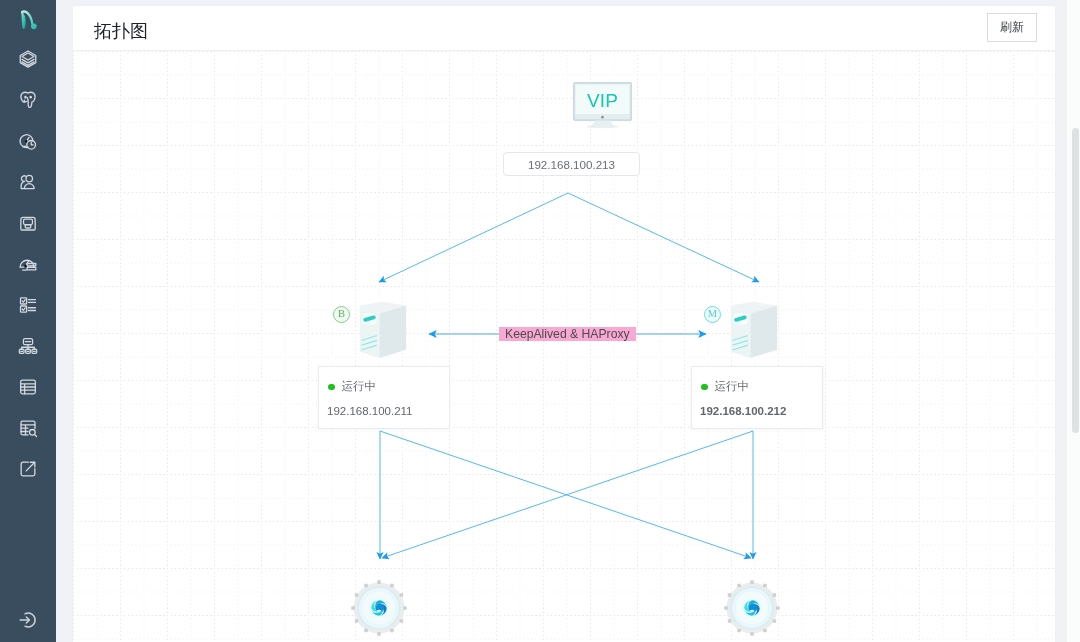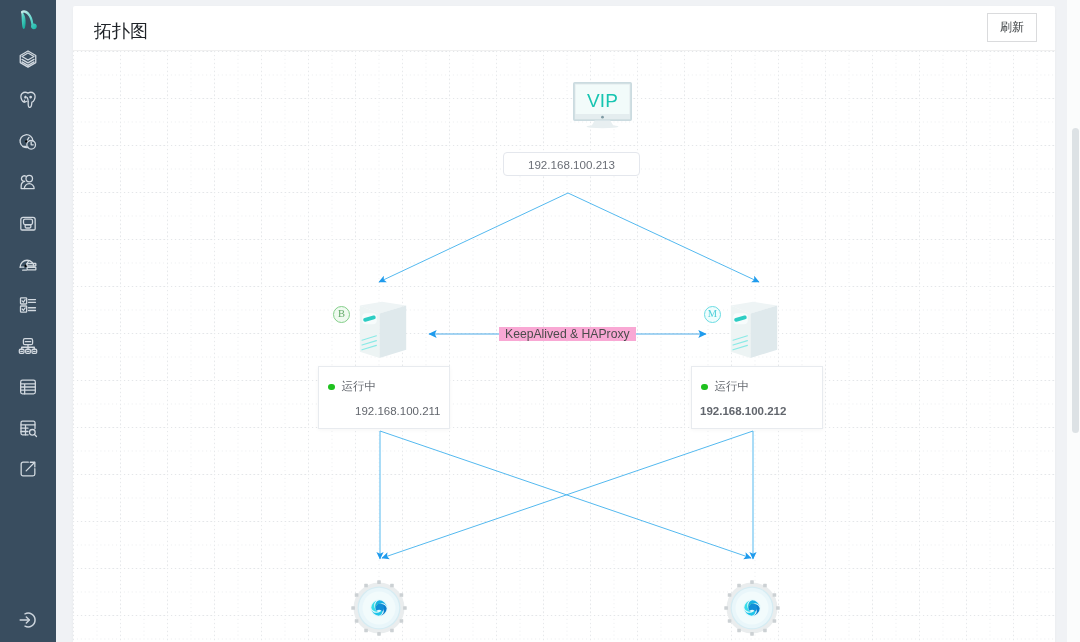--- a/index.html
+++ b/index.html
@@ -245,21 +245,21 @@
               <path d="M4.0 43.2 L18.4 38.8"></path>
                 <path d="M4.0 48.0 L18.4 43.6"></path>
                 <path d="M4.0 52.8 L18.4 48.4"></path>
             </g>
           </svg>
         </div>
         <div class="badge" style="left:260px;top:255px;width:15px;height:15px;border-color:#84cf8a;background:#effaf0;color:#62a968;">B</div>
         <div class="statbox" style="left:245px;top:315px;width:130px;height:61px;">
           <span class="dot" style="left:9px;top:16.5px;"></span>
           <span class="statline" style="left:22.5px;top:11.5px;">运行中</span>
-          <span class="statline" style="left:8px;top:37.5px;margin-left:28px;">192.168.100.211</span>
+          <span class="statline" style="left:8px;top:37.5px;">192.168.100.211</span>
         </div>
 
         <div class="node" style="left:656px;top:246px;width:52px;height:62px;">
           <svg width="52" height="62" viewBox="0 0 52 62">
             <path d="M1.8 8.4 L24.0 4.8 L48.2 8.4 L21.5 16.6 Z" fill="#eef4f5"></path>
             <path d="M1.8 8.4 L21.5 16.6 L21.5 61.0 L1.8 54.8 Z" fill="#edf4f4"></path>
             <path d="M21.5 16.6 L48.2 8.4 L48.2 52.8 L21.5 61.0 Z" fill="#dfe9ec"></path>
             <rect x="4.2" y="16.2" width="14.6" height="11.0" rx="3.9" fill="#f7fcfc"></rect>
             <path d="M6.6 21.0 L15.3 18.6 a1.9 1.9 0 0 1 1.0 3.7 L7.6 24.7 a1.9 1.9 0 0 1 -1.0 -3.7 Z" fill="#2ccdc3"></path>
             <g stroke="#8aeae6" stroke-width="1.15" fill="none" stroke-linecap="round">

